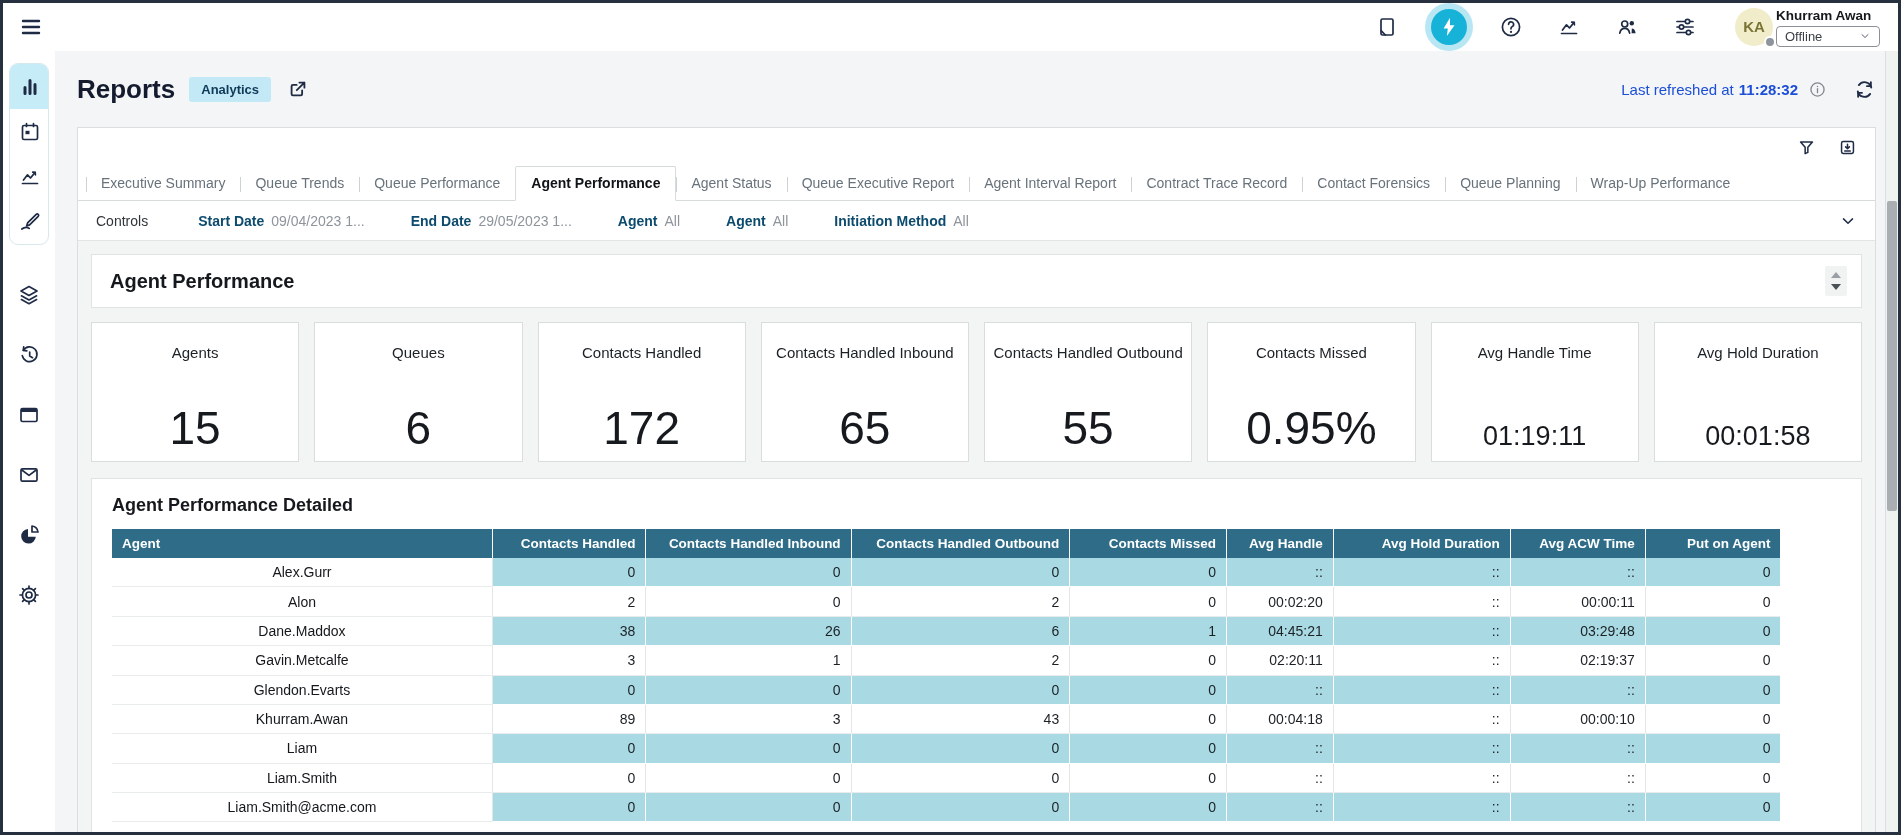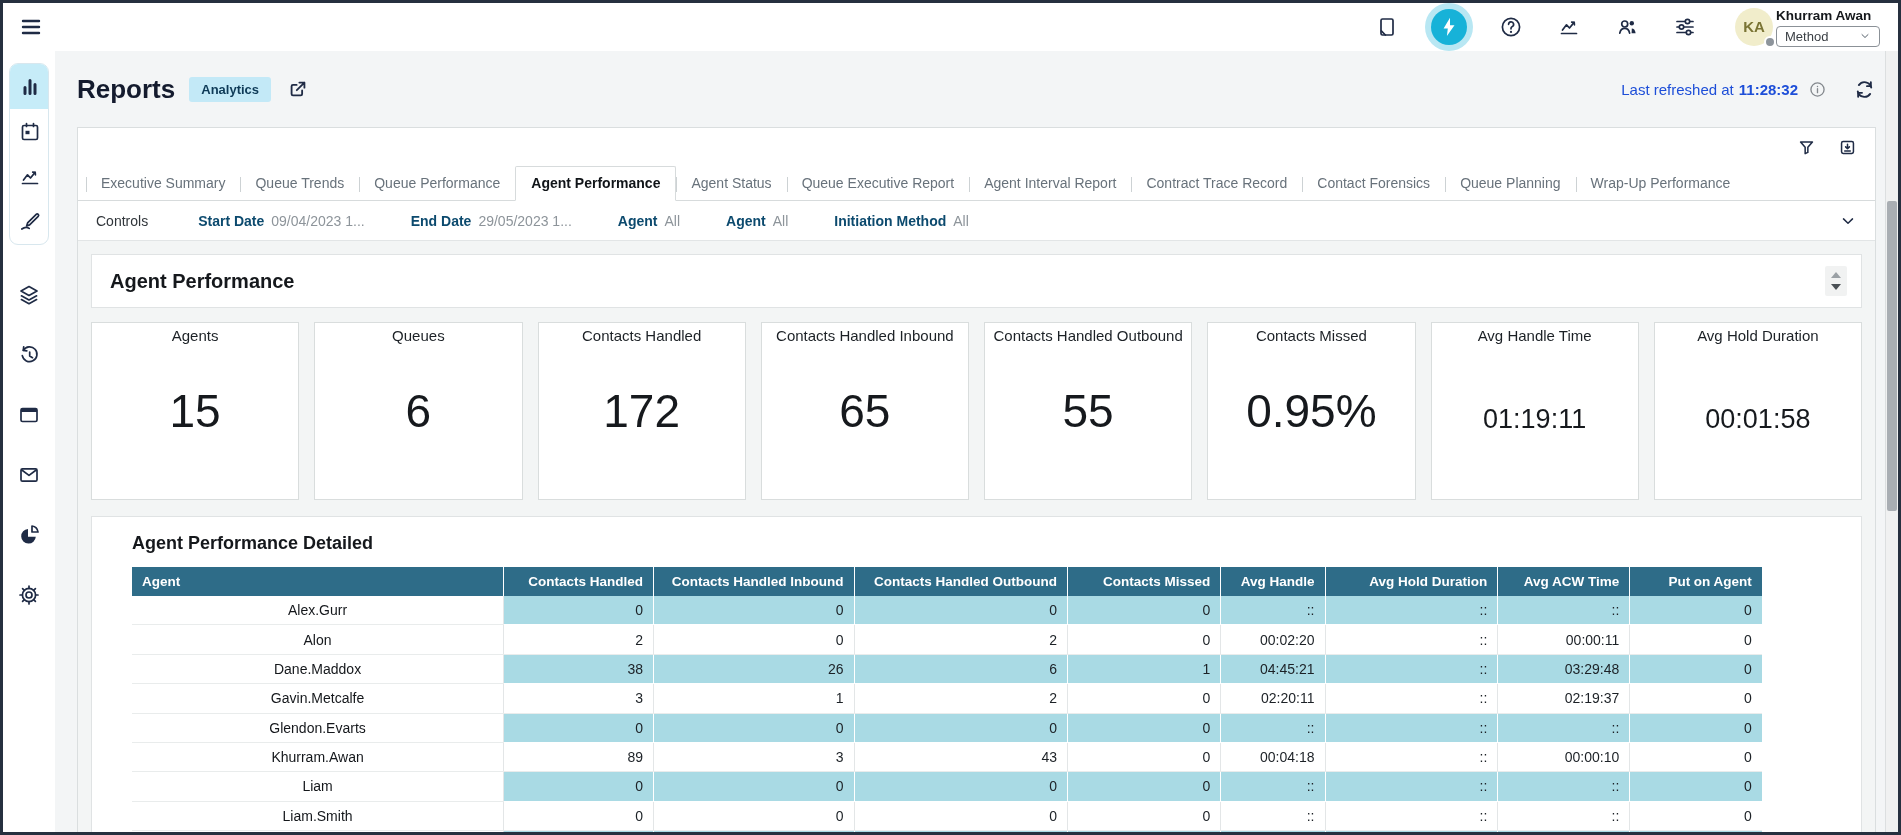--- a/index.html
+++ b/index.html
@@ -66,25 +66,25 @@
   .controls-chevron { margin-left:auto; display:flex; cursor:pointer; }
   .controls-chevron svg { width:18px; height:18px; fill:none; stroke:#1f2b45; stroke-width:2; stroke-linecap:round; stroke-linejoin:round; }
   
   .card-body { flex:1; background:#f3f5f5; padding:13px 13px 0; display:flex; flex-direction:column; overflow:hidden; }
   .section-head { background:#fff; border:1px solid #e0e3e4; height:54px; display:flex; align-items:center; padding:0 14px 0 18px; flex:none; }
   .section-title { font-size:20px; font-weight:bold; margin:0; color:#15181c; }
   .spinner { margin-left:auto; width:22px; background:#f1f2f2; border-radius:2px; padding:6px 0; display:flex; flex-direction:column; align-items:center; gap:6px; cursor:pointer; }
   .tri-up { width:0; height:0; border-left:5px solid transparent; border-right:5px solid transparent; border-bottom:6px solid #9aa0a5; }
   .tri-down { width:0; height:0; border-left:5px solid transparent; border-right:5px solid transparent; border-top:6px solid #4a5055; }
   .kpi-row { display:flex; gap:15px; margin-top:14px; flex:none; }
-  .kpi { flex:1; background:#fff; border:1px solid #d9dddd; height:178px; display:flex; flex-direction:column; align-items:center; padding-top:4px; }
+  .kpi { flex:1; background:#fff; border:1px solid #d9dddd; height:140px; display:flex; flex-direction:column; align-items:center; padding-top:21px; }
   .kpi-label { font-size:15px; color:#1c2126; white-space:nowrap; }
   .kpi-value { margin-top:40px; font-size:46px; color:#16191d; font-weight:400; }
   .kpi-value.time { font-size:27px; font-weight:normal; margin-top:60px; }
-  .detail-box { background:#fff; border:1px solid #e0e3e4; border-bottom:none; margin-top:16px; flex:1; padding:16px 40px 0; overflow:hidden; }
+  .detail-box { background:#fff; border:1px solid #e0e3e4; border-bottom:none; margin-top:16px; flex:1; padding:16px 20px 0; overflow:hidden; }
   .detail-title { font-size:18px; font-weight:bold; margin:0 0 13px; color:#15181c; }
   table { border-collapse:collapse; width:96.5%; font-size:14px; table-layout:fixed; }
   thead th { background:var(--grid-header); color:#fff; font-weight:bold; font-size:13.5px; padding:7px 10px; text-align:right; border-right:1px solid rgba(255,255,255,.28); white-space:nowrap; overflow:hidden; }
   thead th.agent-col { text-align:left; }
   thead th:last-child { border-right:none; }
   tbody td { padding:6.2px 10px; text-align:right; border-bottom:1px solid #e9ecec; border-right:1px solid #e3e6e7; color:#1c2126; white-space:nowrap; overflow:hidden; }
   tbody td:last-child { border-right:none; }
   tbody td.agent-col { text-align:center; font-weight:normal; background:#fff; color:#14171b; }
   tr.stripe td:not(.agent-col) { background:var(--grid-stripe); border-right-color:rgba(255,255,255,.55); border-bottom-color:#fff; }
   
@@ -145,21 +145,21 @@
         </span>
       </div>
     <div class="user">
       <div class="avatar">
         <span>KA</span>
         <span class="status-dot"></span>
       </div>
       <div class="user-meta">
         <span class="user-name">Khurram Awan</span>
         <div class="status-select">
-          <span>Method</span>
+          <span>Offline</span>
           <svg viewBox="0 0 24 24">
               <path d="m6 9.2 6 5.8 6-5.8"></path>
             </svg>
         </div>
       </div>
     </div>
   </div>
 </header>
 
 <div class="app-row">

